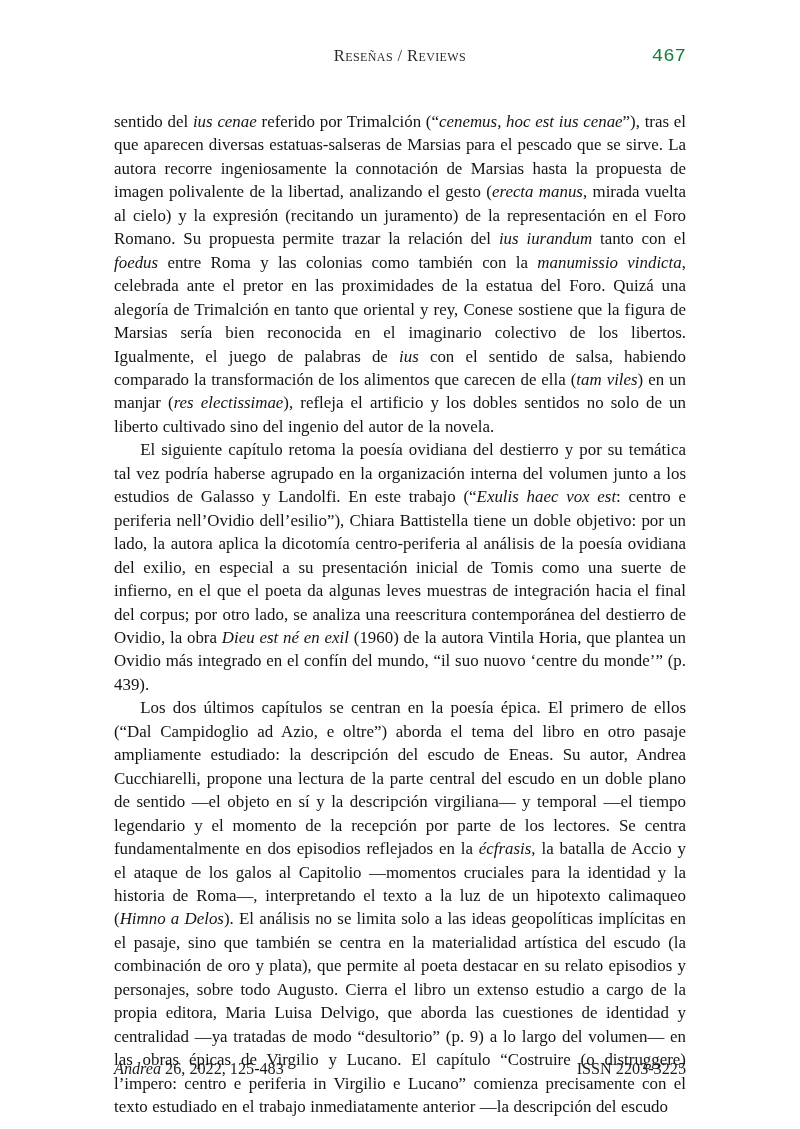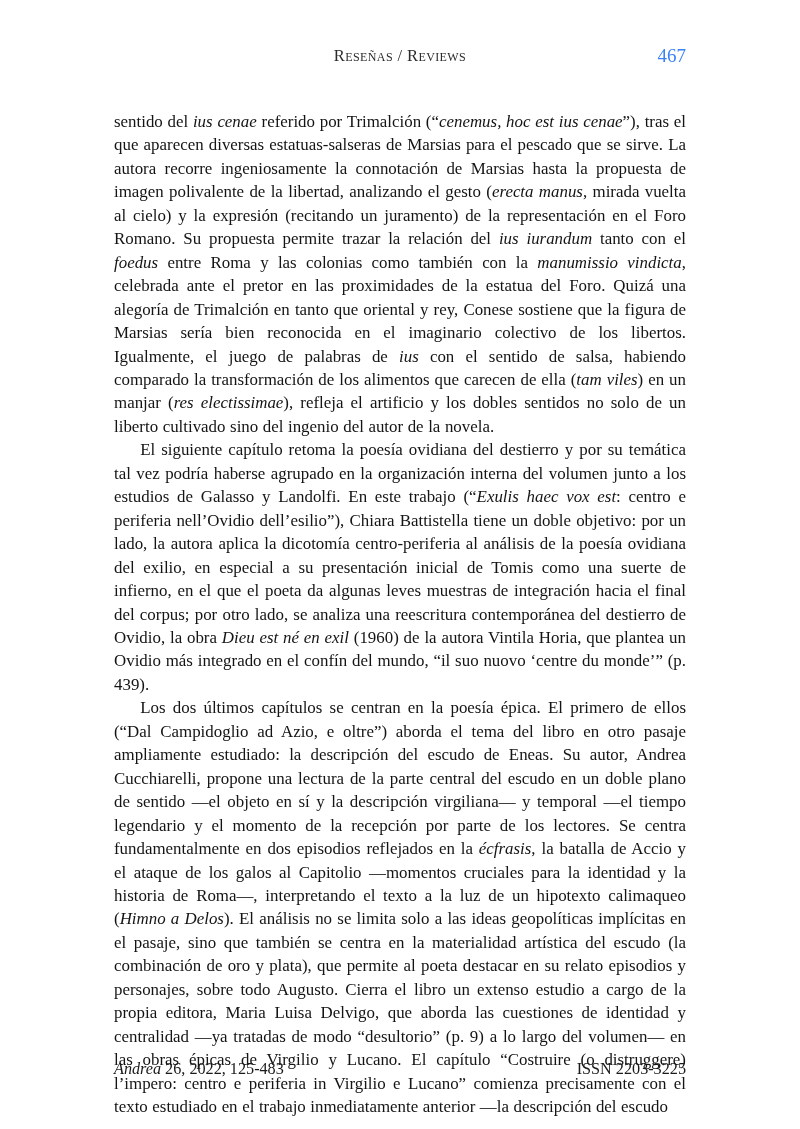--- a/index.html
+++ b/index.html
@@ -39,21 +39,22 @@
     letter-spacing: 0.4px;
     color: #2b2b2b;
     line-height: 24px;
   }
   .running-head-folio {
     position: absolute;
     right: 0;
     top: 0;
     font-size: 19px;
     line-height: 24px;
-    color: #3b82f6;
+    color: #15803d;
+    font-family: Liberation Mono, monospace;
   }
   
   .body-text {
     position: absolute;
     left: 114px;
     top: 110px;
     width: 572px;
   }
   .para {
     margin: 0;

